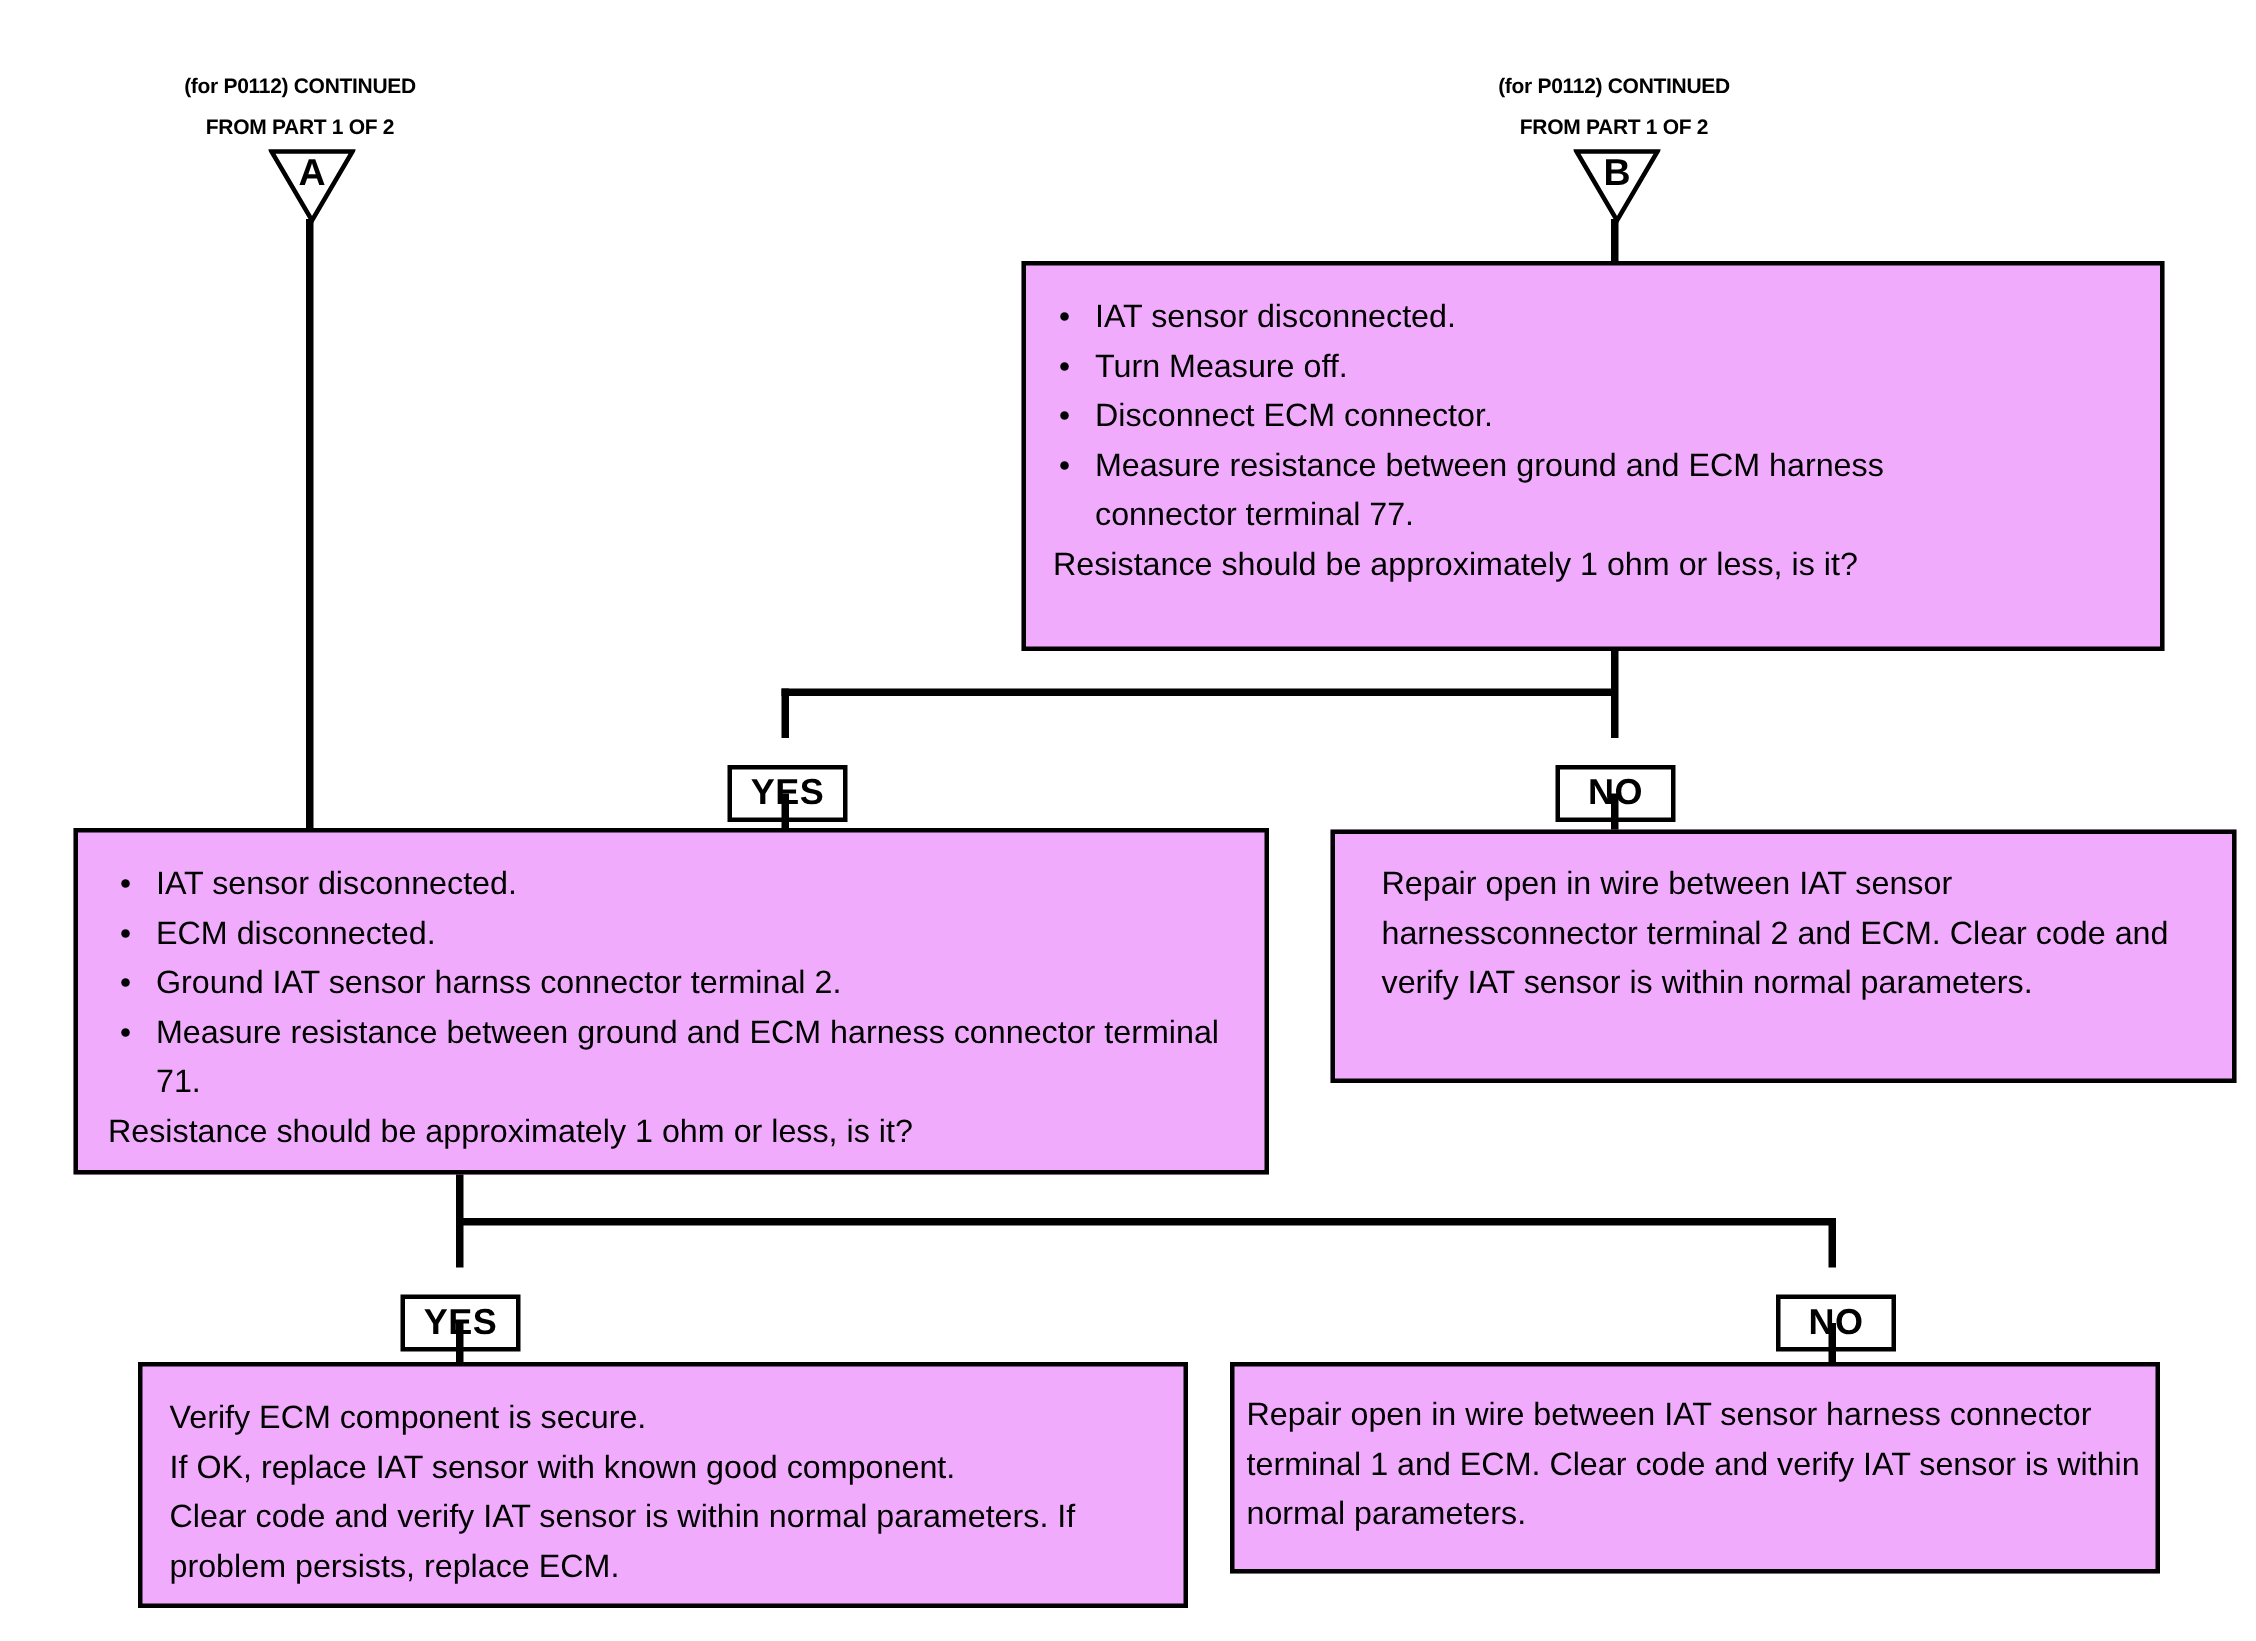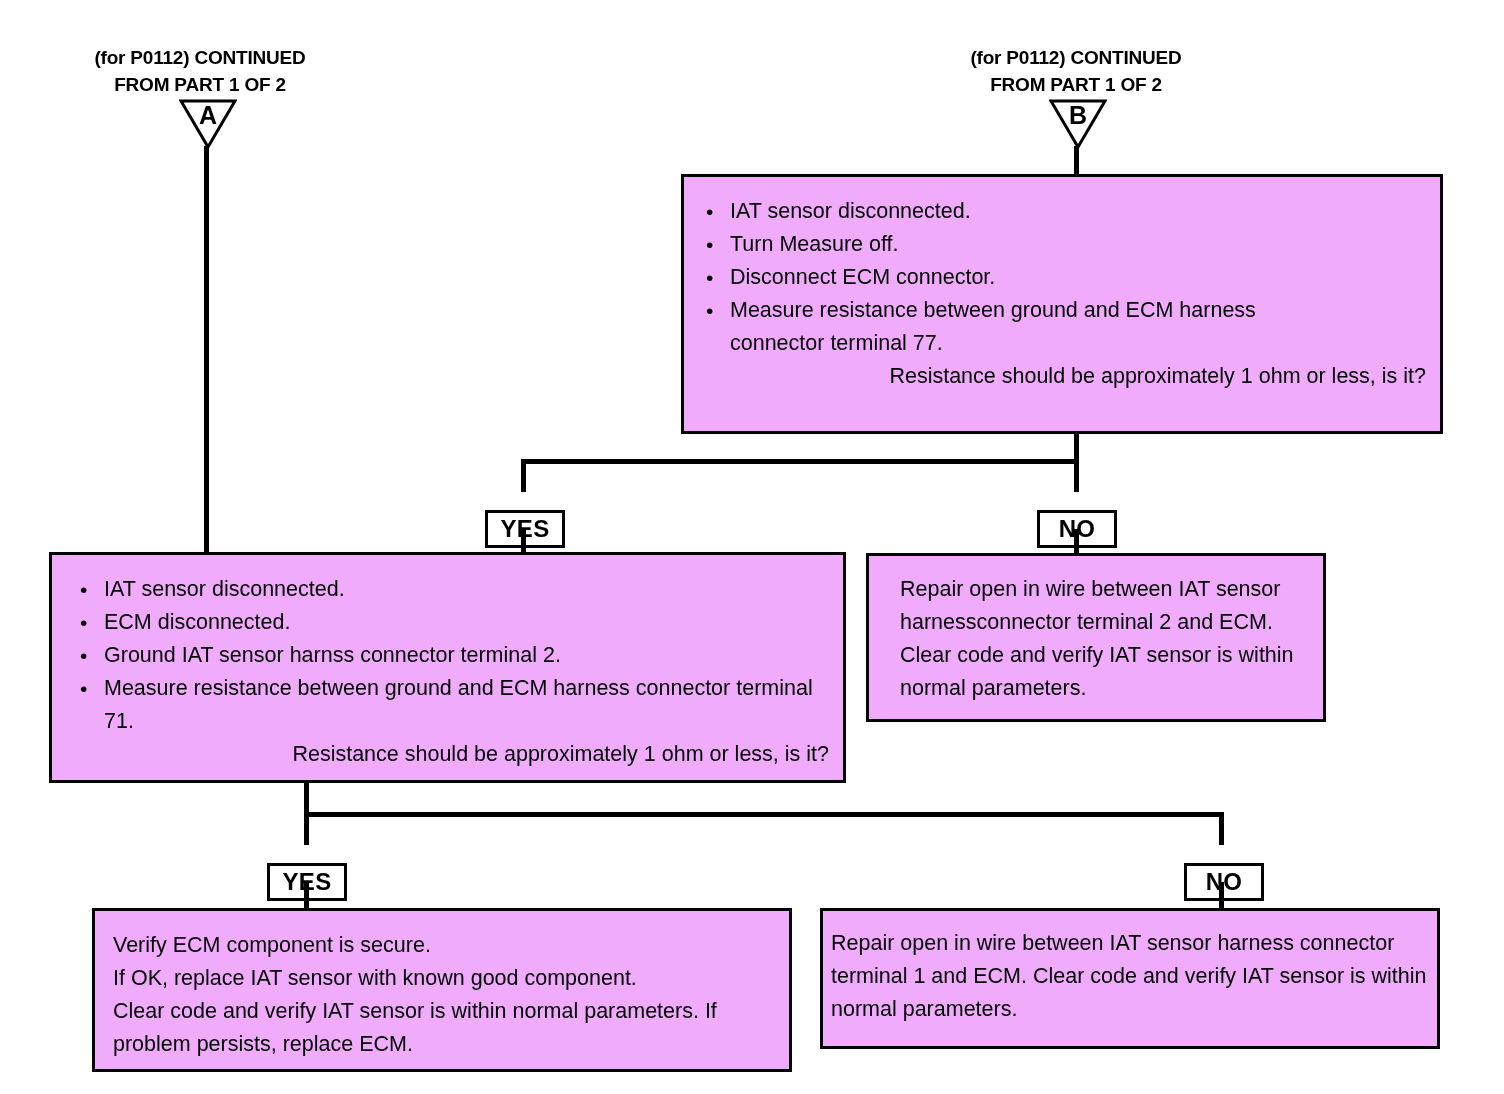--- a/index.html
+++ b/index.html
@@ -14,21 +14,21 @@
     background: #ffffff;
     font-family: "Liberation Sans", sans-serif;
     color: #000000;
     overflow: hidden;
   }
 
   
   .hdr {
     position: absolute;
     font-weight: bold;
-    font-size: 19px;
+    font-size: 14px;
     line-height: 27px;
     letter-spacing: -0.2px;
     text-align: center;
     white-space: pre-line;
   }
 
   
   .tri-wrap {
     position: absolute;
   }
@@ -71,21 +71,20 @@
   .box li::before {
     content: "\2022";
     position: absolute;
     left: 8px;
     top: 0;
     font-size: 21px;
   }
   .tail {
     font-size: 21.5px;
     line-height: 33px;
-    text-align: right;
   }
 
   
   .pill {
     position: absolute;
     border: 3px solid #000;
     background: #fff;
     box-sizing: border-box;
     font-weight: bold;
     font-size: 24px;
@@ -158,21 +157,21 @@
   <div class="box" style="left:49px; top:552px; width:797px; height:231px; padding:18px 14px 0 20px;">
     <ul>
       <li>IAT sensor disconnected.</li>
       <li>ECM disconnected.</li>
       <li>Ground IAT sensor harnss connector terminal 2.</li>
       <li style="padding-right:6px;">Measure resistance between ground and ECM harness connector terminal 71.</li>
     </ul>
     <div class="tail" style="padding-left:0px;">Resistance should be approximately 1 ohm or less, is it?</div>
   </div>
 
-  <div class="box" style="left:866px; top:553px; width:460px; height:169px; padding:17px 16px 0 31px;">
+  <div class="box" style="left:887px; top:553px; width:604px; height:169px; padding:17px 16px 0 31px;">
     <div class="inner">Repair open in wire between IAT sensor harnessconnector terminal 2 and ECM. Clear code and verify IAT sensor is within normal parameters.</div>
   </div>
 
   <div class="ln" style="left:304px; top:783px; width:5px; height:62px;"></div>
 
   <div class="ln" style="left:304px; top:812px; width:920px; height:5px;"></div>
 
   <div class="ln" style="left:1219px; top:812px; width:5px; height:33px;"></div>
 
   <div class="pill" style="left:267px; top:844px; width:80px; height:38px;">YES</div>

